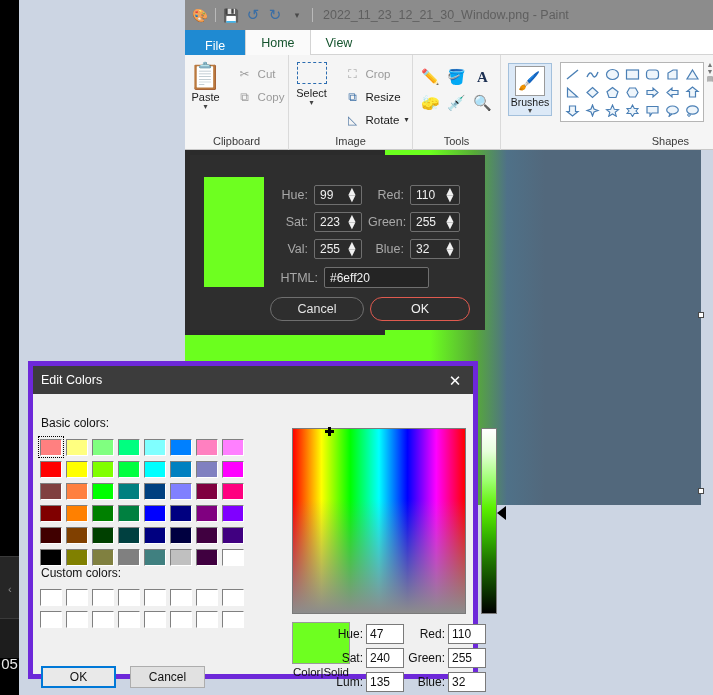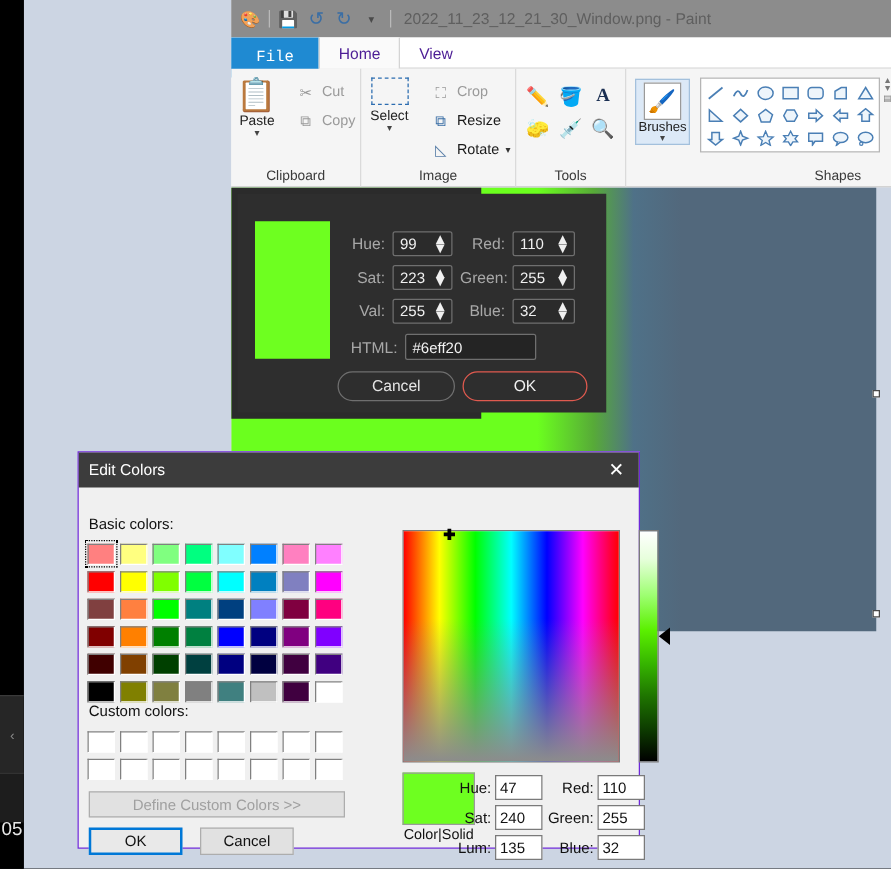--- a/index.html
+++ b/index.html
@@ -26,22 +26,22 @@
   
   .paint-win { position:absolute; left:185px; top:0; width:528px; height:620px; background:#f0f0f0; }
   .titlebar { position:absolute; left:0; top:0; width:528px; height:30px; background:#8c8c8c; display:flex; align-items:center; }
   .qat { display:flex; align-items:center; gap:4px; padding-left:6px; }
   .qat .icn { width:18px; height:18px; display:flex; align-items:center; justify-content:center; font-size:13px; }
   .qat .sep { width:1px; height:14px; background:#b9b9b9; margin:0 2px; }
   .win-title { margin-left:8px; font-size:12.5px; color:#5f5f5f; white-space:nowrap; }
 
   
   .tabs { position:absolute; left:0; top:30px; width:528px; height:25px; background:#fff; border-bottom:1px solid #d4d4d4; display:flex; }
-  .tab { height:25px; padding:0 15px; display:flex; align-items:center; font-size:12.5px; color:#4c1d95; }
-  .tab.file { background:#1f8ad2; color:#fff; padding:16px 20px;font-family:Liberation Mono, monospace; }
+  .tab { height:25px; padding:0 15px; display:flex; align-items:center; font-size:12.5px; color:#14532d; }
+  .tab.file { background:#1f8ad2; color:#fff; padding:16px 20px; }
   .tab.active { background:#fafafa; border-left:1px solid #d4d4d4; border-right:1px solid #d4d4d4; }
 
   
   .ribbon { position:absolute; left:0; top:55px; width:528px; height:95px; background:#f5f5f5; border-bottom:1px solid #c8c8c8; display:flex; }
   .rgroup { position:relative; height:95px; display:flex; flex-direction:column; align-items:center;
             border-right:1px solid #dadada; }
   .rgroup .gbody { flex:1; display:flex; align-items:flex-start; padding-top:5px; }
   .rgroup .glabel { font-size:11px; color:#3a3a3a; padding-bottom:3px; }
 
   .bigbtn { width:52px; display:flex; flex-direction:column; align-items:center; gap:1px; padding-top:2px; }
@@ -93,21 +93,21 @@
   .htmlbox { position:relative; height:21px; width:105px; background:#242424; border:1px solid #6f6f6f; border-radius:2px;
              display:flex; align-items:center; padding-left:5px; }
   .htmlbox span { font-size:12px; color:#f2f2f2; }
   .pillbtn { position:absolute; height:24px; border-radius:12px; display:flex; align-items:center;
              justify-content:center; font-size:12.5px; }
   .pillbtn.cancel { left:270px; top:297px; width:94px; border:1px solid #6f6f6f; color:#e4e4e4; }
   .pillbtn.ok { left:370px; top:297px; width:100px; border:1px solid #e05a4f; color:#f2f2f2; }
 
   
   .ecdlg { position:absolute; left:28px; top:361px; width:450px; height:318px; background:#f0f0f0;
-           border:1px solid #6d28d9;margin-left:34px; }
+           border:5px solid #6d28d9; }
   .ec-title { height:28px; background:#3c3c3c; display:flex; align-items:center; justify-content:space-between; }
   .ec-title .t { font-size:12.5px; color:#fff; padding-left:8px; }
   .ec-title .x { width:36px; text-align:center; color:#fff; font-size:15px; line-height:1; }
 
   .ec-body { position:relative; width:100%; height:290px; }
   .ec-lbl { position:absolute; font-size:12px; color:#111; }
   .basicgrid { position:absolute; left:5px; top:42px; display:grid;
                grid-template-columns:repeat(8,26px); grid-template-rows:repeat(6,22px); }
   .cell { width:26px; height:22px; display:flex; align-items:center; justify-content:center; }
   .sw { width:22px; height:17px; border-top:1px solid #808080; border-left:1px solid #808080;
@@ -659,21 +659,20 @@
             <div class="sw-empty"></div>
           </div>
           <div class="cell">
             <div class="sw-empty"></div>
           </div>
           <div class="cell">
             <div class="sw-empty"></div>
           </div>
         </div>
 
-      <div class="btn95 disabled" style="left:8px;top:243px;width:205px;height:21px;">Define Custom Colors &gt;&gt;</div>
       <div class="btn95 focus" style="left:8px;top:272px;width:75px;height:22px;">OK</div>
       <div class="btn95" style="left:97px;top:272px;width:75px;height:22px;">Cancel</div>
 
       <div class="spectrum">
         <div class="spec-inner"></div>
         <div class="crosshair" style="left:32px;top:-2px;"></div>
       </div>
       <div class="lumbar"></div>
       <div class="lumarrow" style="top:112px;"></div>
 

